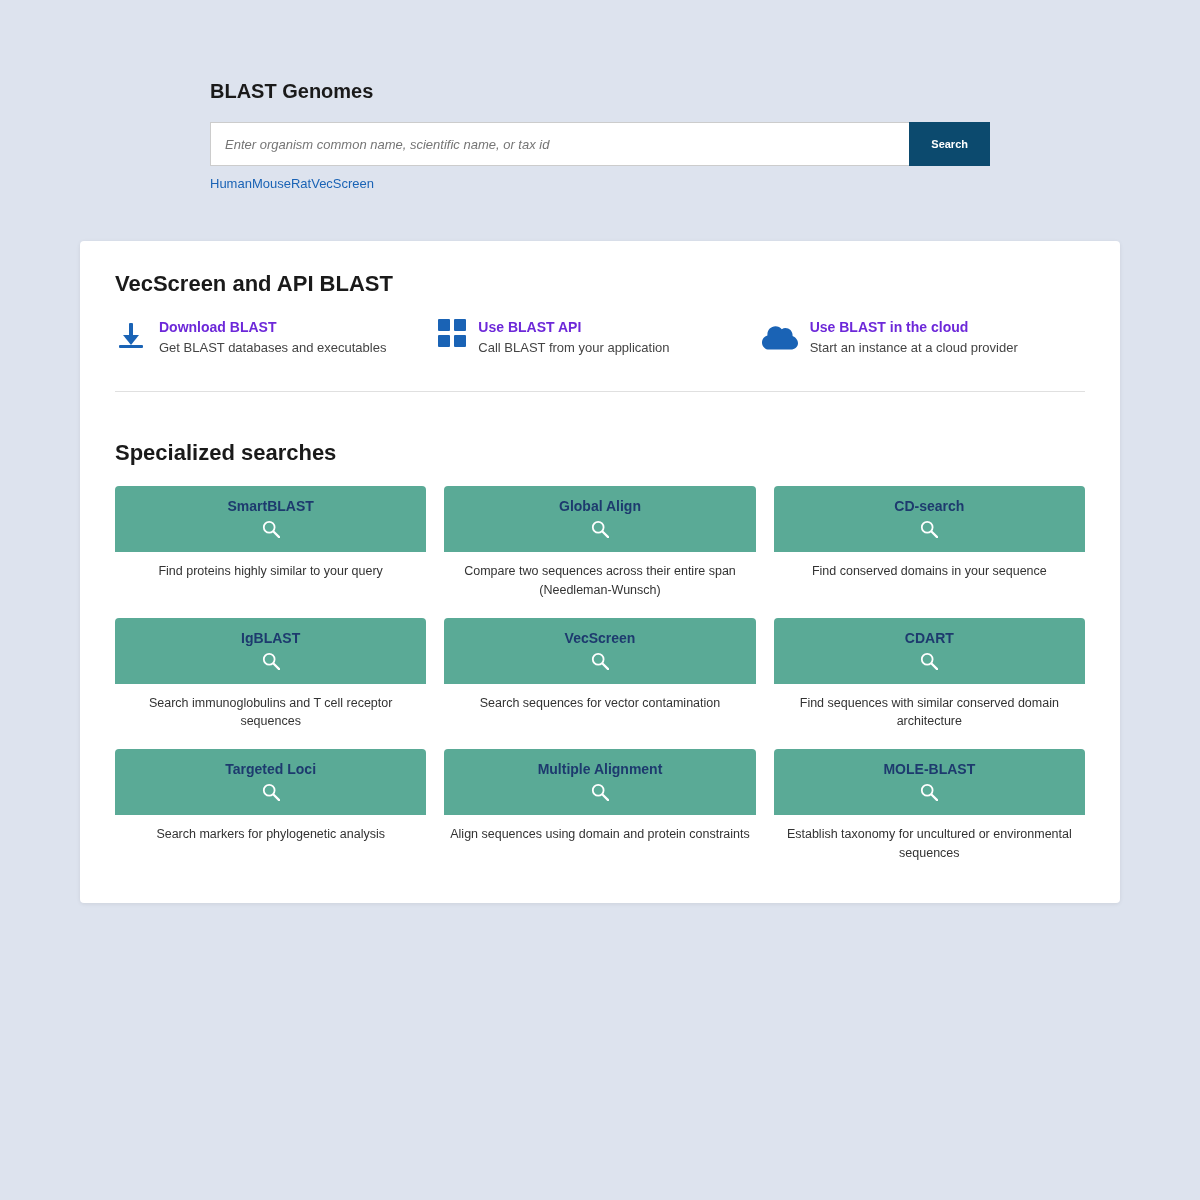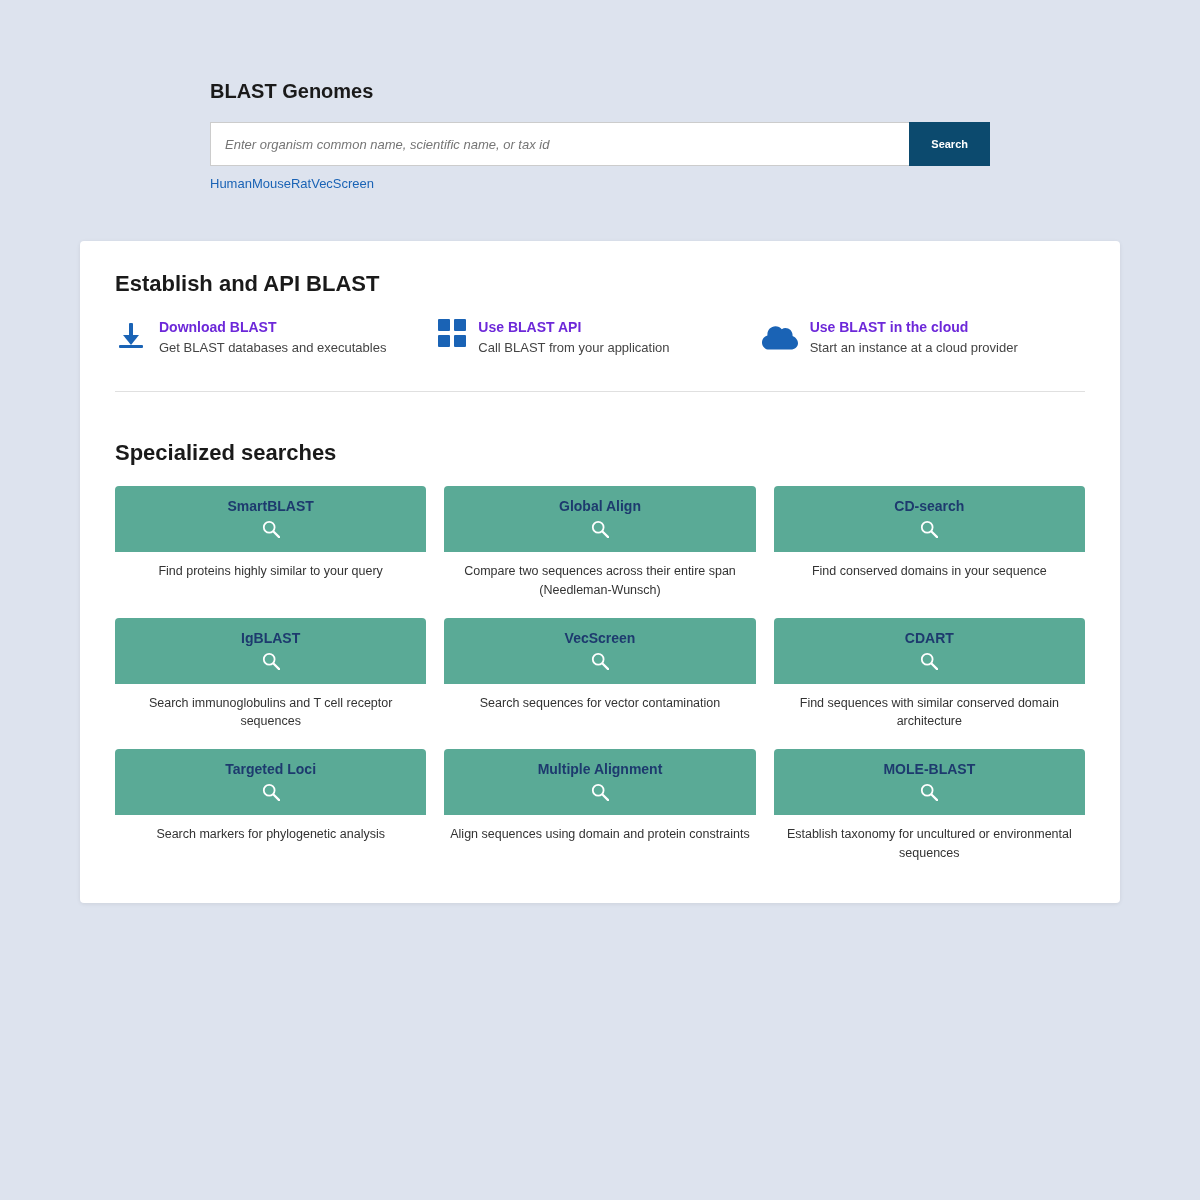--- a/index.html
+++ b/index.html
@@ -192,21 +192,21 @@
   <div class="quick-links">
     <a class="quick-link">Human</a>
     <a class="quick-link">Mouse</a>
     <a class="quick-link">Rat</a>
     <a class="quick-link">VecScreen</a>
   </div>
 </div>
 
 <div class="main-card">
 
-  <div class="section-title">Establish and API BLAST</div>
+  <div class="section-title">VecScreen and API BLAST</div>
   <div class="standalone-row">
 
     <div class="standalone-item">
       <svg class="dl-icon" viewBox="0 0 32 32" fill="#1a63b5">
         <rect x="4" y="26" width="24" height="3" rx="1"></rect>
         <rect x="14" y="4" width="4" height="14" rx="1"></rect>
         <polygon points="8,16 16,26 24,16"></polygon>
       </svg>
       <div>
         <a class="standalone-text-title">Download BLAST</a>

